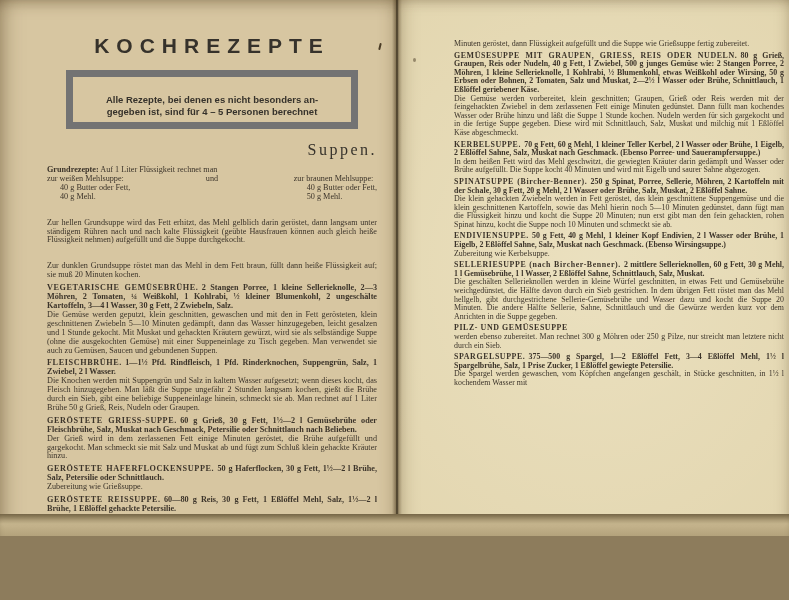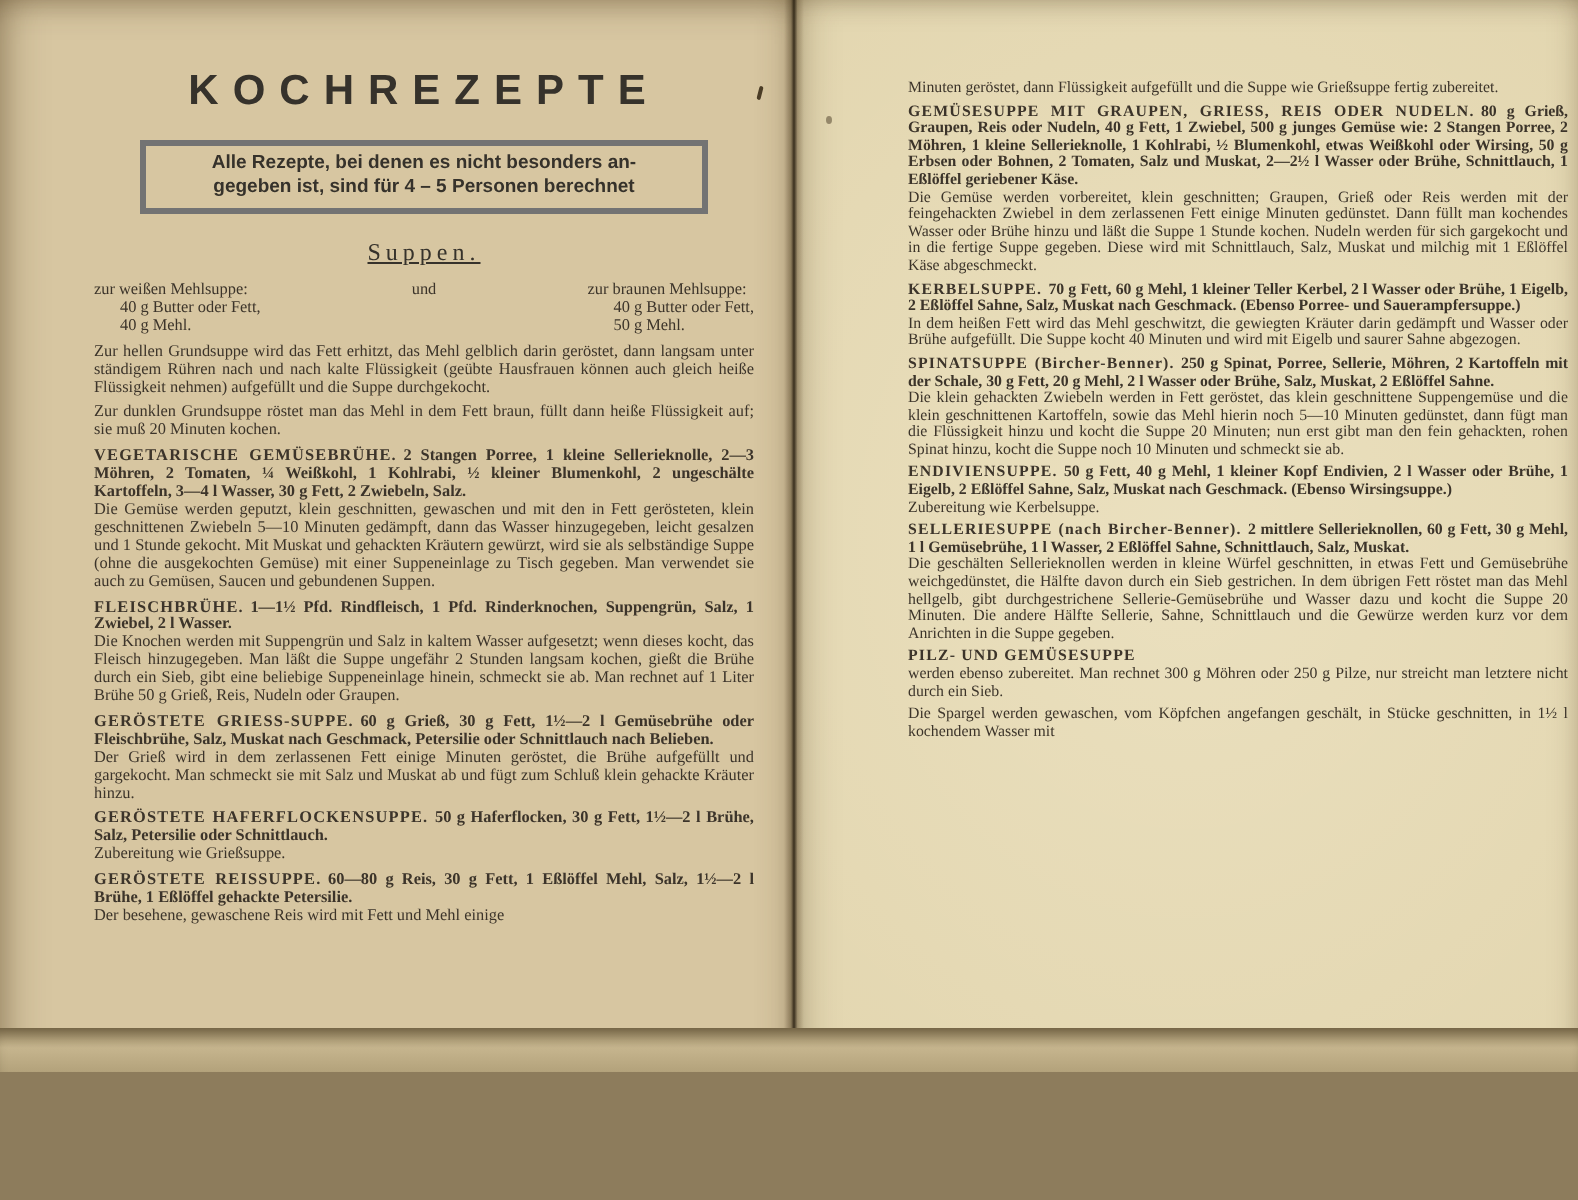--- a/index.html
+++ b/index.html
@@ -32,45 +32,45 @@
 
   
   .ink{color:var(--ink,#3c342a);}
   .content-left{position:absolute;left:47px;top:34px;width:330px;}
   .content-right{position:absolute;left:57px;top:40px;width:330px;}
 
   .title{font-family:"Liberation Sans","DejaVu Sans",sans-serif;font-weight:bold;
     font-size:21px;letter-spacing:7px;text-align:center;color:var(--heading-ink,#36322b);
     margin:0 0 12px 0;white-space:nowrap;}
 
-  .notice-box{border:3px solid #737373;width:266px;margin:0 auto 12px auto;padding:3px 6px 4px 6px;}
+  .notice-box{border:7px solid #737373;width:266px;margin:0 auto 12px auto;padding:17px 6px 4px 6px;}
   .notice-box span{display:block;text-align:center;
     font-family:"Liberation Sans","DejaVu Sans",sans-serif;font-weight:bold;
     font-size:9.5px;line-height:12px;color:var(--heading-ink,#36322b);}
 
-  .section-heading{font-size:12px;letter-spacing:2.5px;text-align:center;margin:0 0 7px 0;
-    color:var(--heading-ink,#36322b);text-decoration:underline;}
+  .section-heading{font-size:16px;letter-spacing:2.5px;text-align:right;margin:0 0 7px 0;
+    color:var(--heading-ink,#36322b);}
 
   p{margin:0;}
   .bodytext p, .bodytext div{font-size:8.2px;line-height:8.9px;text-align:justify;}
   .content-right .bodytext p, .content-right .bodytext div{font-size:7.9px;line-height:8.6px;}
 
   .grund-cols{display:flex;justify-content:space-between;}
   .grund-cols .col{text-align:left !important;}
   .grund-cols .col p{text-align:left;}
   .grund-cols .mid{padding:0 4px;}
   .col .ind{padding-left:13px;}
 
   .recipe{margin-top:4px;}
   .content-right .recipe{margin-top:3px;}
   .rhead{font-weight:bold;}
   .rtitle{letter-spacing:.6px;}
   .ring{margin-left:.4em;}
   .ring:empty{display:none;}
-  .para{margin-top:4px;}
+  .para{margin-top:17px;}
 
   .page-number{position:absolute;font-size:10.5px;color:#453c2f;
     font-family:"Liberation Sans","DejaVu Sans",sans-serif;}
   .pn-left{left:54px;top:540px;margin-top:38px;}
   .pn-right{left:311px;top:549px;}
 
   .speck{position:absolute;background:#4a3c26;z-index:7;}
   .speck-1{left:379px;top:43px;width:2px;height:7px;transform:rotate(14deg);border-radius:2px;}
   .speck-2{left:528px;top:546px;width:4px;height:6px;
     clip-path:polygon(50% 0,100% 100%,0 100%);background:#5a4930;}
@@ -88,20 +88,21 @@
 
       <div class="notice-box">
         <span>Alle Rezepte, bei denen es nicht besonders an-</span>
         <span>gegeben ist, sind für 4 – 5 Personen berechnet</span>
       </div>
 
       <p class="section-heading">Suppen.</p>
 
       <div class="bodytext">
 
+        <p><b>Grundrezepte:</b> <span>Auf 1 Liter Flüssigkeit rechnet man</span></p>
 
         <div class="grund-cols">
           <div class="col">
             <p>zur weißen Mehlsuppe:</p>
             <p class="ind">40 g Butter oder Fett,</p>
             <p class="ind">40 g Mehl.</p>
           </div>
           <div class="mid">und</div>
           <div class="col">
             <p>zur braunen Mehlsuppe:</p>
@@ -173,20 +174,21 @@
           <p class="rhead"><b class="rtitle">SELLERIESUPPE (nach Bircher-Benner).</b><b class="ring">2 mittlere Sellerieknollen, 60 g Fett, 30 g Mehl, 1 l Gemüsebrühe, 1 l Wasser, 2 Eßlöffel Sahne, Schnittlauch, Salz, Muskat.</b></p>
           <p>Die geschälten Sellerieknollen werden in kleine Würfel geschnitten, in etwas Fett und Gemüsebrühe weichgedünstet, die Hälfte davon durch ein Sieb gestrichen. In dem übrigen Fett röstet man das Mehl hellgelb, gibt durchgestrichene Sellerie-Gemüsebrühe und Wasser dazu und kocht die Suppe 20 Minuten. Die andere Hälfte Sellerie, Sahne, Schnittlauch und die Gewürze werden kurz vor dem Anrichten in die Suppe gegeben.</p>
         </div>
 
         <div class="recipe">
           <p class="rhead"><b class="rtitle">PILZ- UND GEMÜSESUPPE</b></p>
           <p>werden ebenso zubereitet. Man rechnet 300 g Möhren oder 250 g Pilze, nur streicht man letztere nicht durch ein Sieb.</p>
         </div>
 
         <div class="recipe">
+          <p class="rhead"><b class="rtitle">SPARGELSUPPE.</b><b class="ring">375—500 g Spargel, 1—2 Eßlöffel Fett, 3—4 Eßlöffel Mehl, 1½ l Spargelbrühe, Salz, 1 Prise Zucker, 1 Eßlöffel gewiegte Petersilie.</b></p>
           <p>Die Spargel werden gewaschen, vom Köpfchen angefangen geschält, in Stücke geschnitten, in 1½ l kochendem Wasser mit</p>
         </div>
 
       </div>
     </div>
     <div class="page-number pn-right">13</div>
   </div>
 
   <div class="gutter"></div>
   <div class="bottom-edge"></div>

